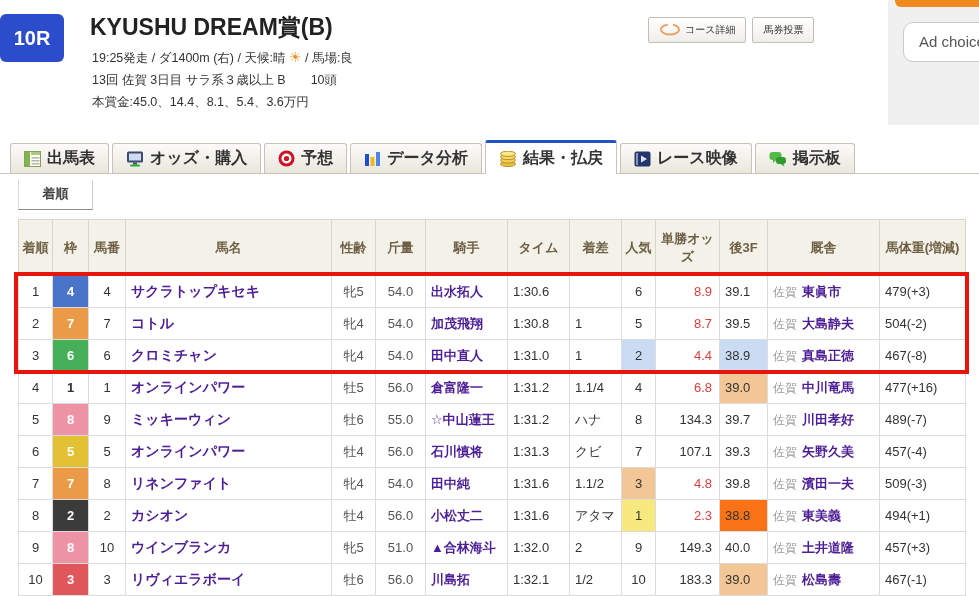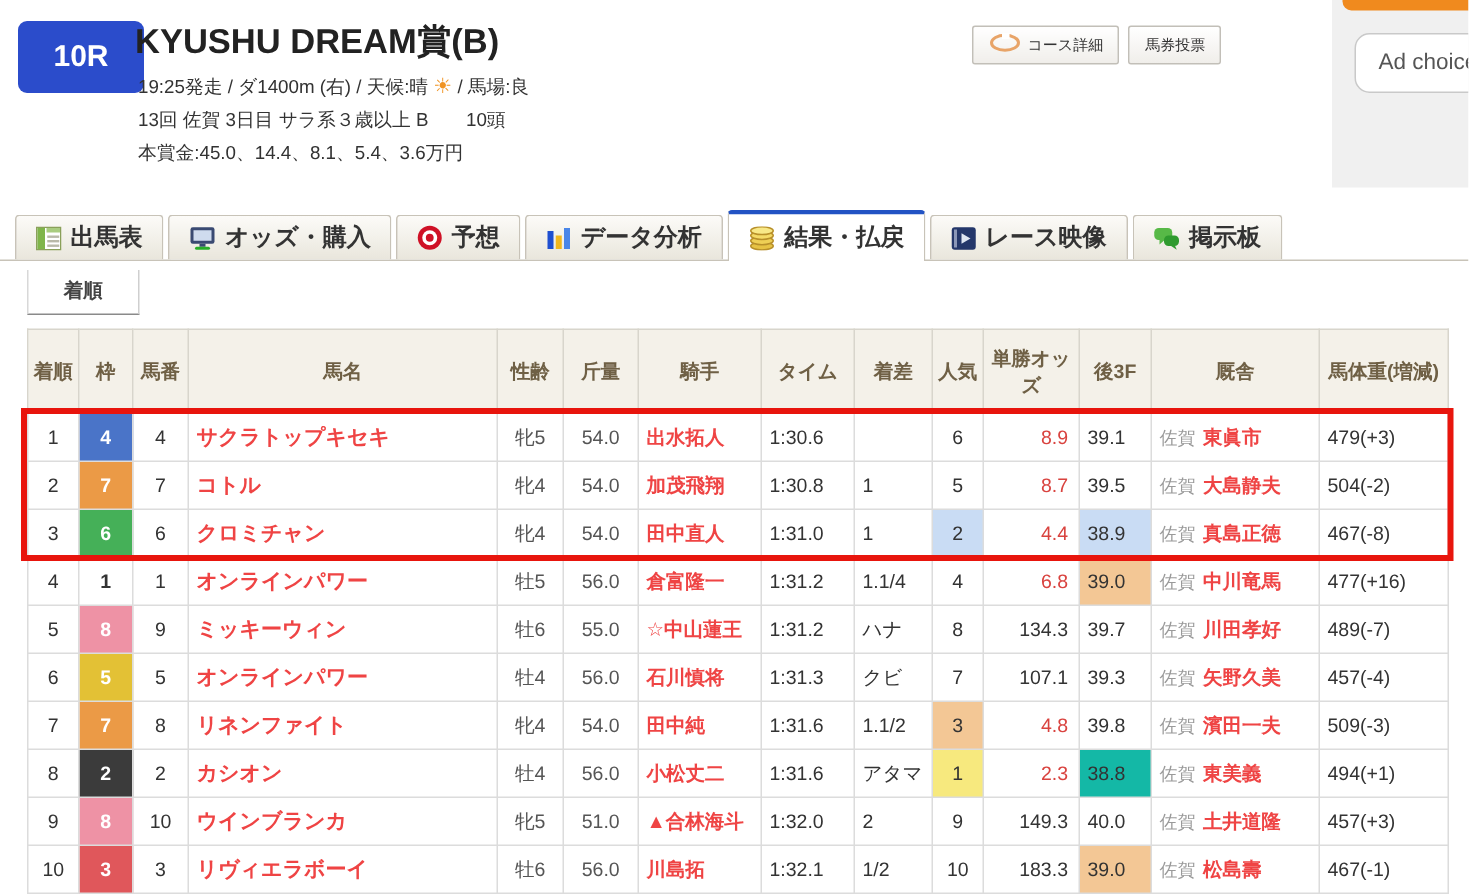--- a/index.html
+++ b/index.html
@@ -1,21 +1,21 @@
 <!DOCTYPE html>
 <html lang="ja"><head>
 <meta charset="utf-8">
 <style>
   * { box-sizing: border-box; margin: 0; padding: 0; }
   html,body { width: 979px; height: 596px; background: #fff; overflow: hidden;
     font-family: "Liberation Sans", "DejaVu Sans", sans-serif; }
 
   
   .page-header { position: relative; height: 130px; }
-  .race-badge { position: absolute; left: 12px; top: 14px; width: 84px; height: 48px;
+  .race-badge { position: absolute; left: 0; top: 14px; width: 64px; height: 48px;
     background: #2b4ccb; border-radius: 6px; color: #fff; font-size: 20px; font-weight: bold;
     display: flex; align-items: center; justify-content: center; }
   .race-title { position: absolute; left: 90px; top: 12px; font-size: 23px; font-weight: bold; color: #222; }
   .race-info { position: absolute; left: 92px; top: 46px; font-size: 12.5px; color: #333; line-height: 22px; }
   .sun { color: #f09424; font-size: 14px; }
   .header-buttons { position: absolute; left: 648px; top: 17px; display: flex; gap: 6px; }
   .hbtn { height: 26px; padding: 0 10px; background: linear-gradient(#ffffff,#f0eeea);
     border: 1px solid #c2bfb8; border-radius: 2px; font-size: 10px; color: #333;
     display: inline-flex; align-items: center; gap: 4px; cursor: pointer; }
   .loop-ico { display: inline-block; }
@@ -48,21 +48,21 @@
   
   .table-wrap { position: relative; margin: 9px 0 0 18px; width: 947px; }
   table { border-collapse: collapse; table-layout: fixed; width: 947px; font-size: 13px; }
   th { background: #f4f1e9; color: #6f6045; font-weight: bold; border: 1px solid #d8d5cc;
     text-align: center; vertical-align: middle; height: 56px; line-height: 1.35; padding: 2px; }
   td { border: 1px solid #dcdcdc; height: 32px; vertical-align: middle; padding: 0 5px;
     color: #333; background: #fff; }
   td.c { text-align: center; padding: 0 2px; }
   td.r { text-align: right; }
   td.frame-cell { text-align: center; font-weight: bold; color: #fff; padding: 0; }
-  td.horse-cell a, td.jockey-cell a, .trainer-link { color: #ef4444; font-weight: bold;
+  td.horse-cell a, td.jockey-cell a, .trainer-link { color: #4c1d95; font-weight: bold;
     text-decoration: none; cursor: pointer; }
   td.horse-cell { font-size: 14px; }
   td.sexage-cell, td.weight-cell { color: #555; text-align: center; }
   td.odds-cell { padding-right: 7px; }
   td.odds-cell.hot { color: #d9433f; }
   .stable-region { color: #9a9a9a; font-size: 12px; margin-right: 5px; }
   .top3-box { position: absolute; left: -4px; top: 53px; width: 955px; height: 102px;
     border: 4px solid #e8150d; pointer-events: none; z-index: 3; }
 </style>
 </head>
@@ -335,21 +335,21 @@
     <td class="frame-cell" style="background: rgb(59, 59, 59);">2</td>
     <td class="c">2</td>
     <td class="horse-cell"><a>カシオン</a></td>
     <td class="sexage-cell">牡4</td>
     <td class="weight-cell">56.0</td>
     <td class="jockey-cell"><a>小松丈二</a></td>
     <td>1:31.6</td>
     <td>アタマ</td>
     <td class="c" style="background: rgb(247, 233, 126);">1</td>
     <td class="r odds-cell hot">2.3</td>
-    <td style="background: #14b8a6;">38.8</td>
+    <td style="background: #f97316;">38.8</td>
     <td><span class="stable-region">佐賀</span><a class="trainer-link">東美義</a></td>
     <td>494(+1)</td>
   </tr>
         <tr>
     <td class="c">9</td>
     <td class="frame-cell" style="background: rgb(238, 146, 165);">8</td>
     <td class="c">10</td>
     <td class="horse-cell"><a>ウインブランカ</a></td>
     <td class="sexage-cell">牝5</td>
     <td class="weight-cell">51.0</td>

